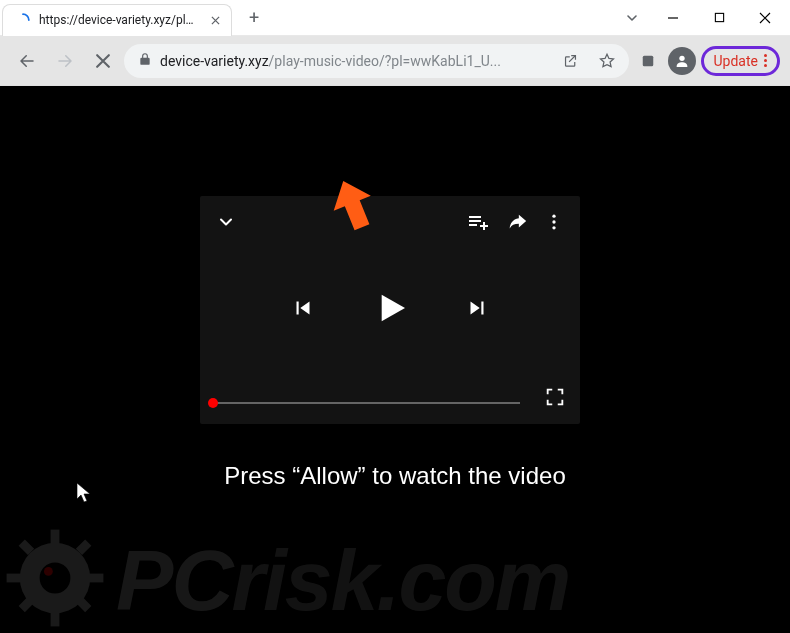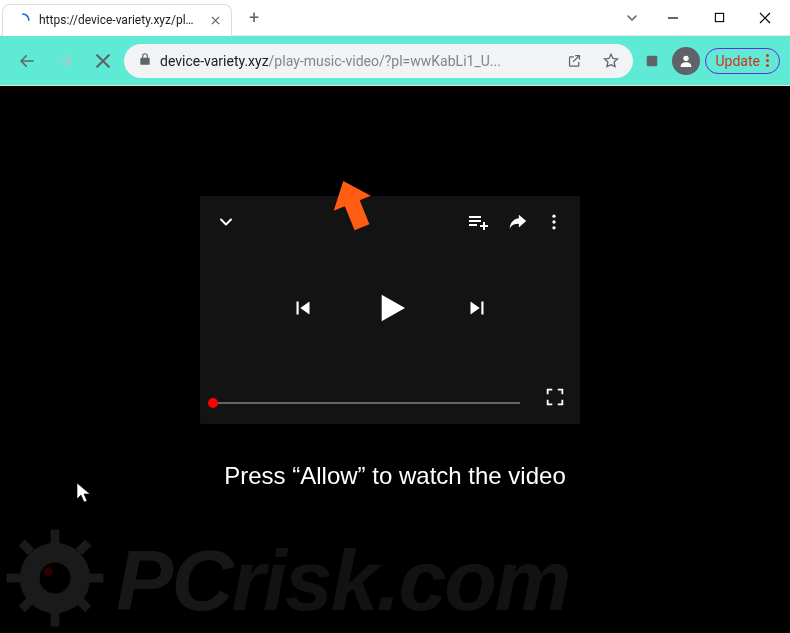--- a/index.html
+++ b/index.html
@@ -13,31 +13,31 @@
   @keyframes spin { from { transform: rotate(0deg); } to { transform: rotate(360deg); } }
   .tab-title { font-size: 12px; color: #202124; white-space: nowrap; overflow: hidden; text-overflow: ellipsis; max-width: 160px; }
   .tab-close { width: 16px; height: 16px; display: flex; align-items: center; justify-content: center; cursor: pointer; color: #5f6368; }
   .new-tab-btn { width: 28px; height: 28px; display: flex; align-items: center; justify-content: center; margin-left: 8px; border-radius: 50%; cursor: pointer; color: #5f6368; font-size: 18px; }
   .title-right { margin-left: auto; display: flex; align-items: center; gap: 0; }
   .chev-btn { width: 36px; height: 36px; display: flex; align-items: center; justify-content: center; color: #5f6368; cursor: pointer; }
   .win-btn { width: 46px; height: 36px; display: flex; align-items: center; justify-content: center; color: #000; cursor: pointer; }
   .win-close { color: #000; }
 
   
-  .toolbar { height: 50px; background: #5eead4; display: flex; align-items: center; padding: 0 10px; gap: 4px; border-bottom: 1px solid #e0e0e0; }
+  .toolbar { height: 50px; background: #e5e5e5; display: flex; align-items: center; padding: 0 10px; gap: 4px; border-bottom: 1px solid #e0e0e0; }
   .nav-btn { width: 34px; height: 34px; display: flex; align-items: center; justify-content: center; border-radius: 50%; color: #5f6368; cursor: pointer; }
   .nav-btn.disabled { color: #bdc1c6; cursor: default; }
   .omnibox { flex: 1; height: 34px; background: #f1f3f4; border-radius: 17px; display: flex; align-items: center; padding: 0 8px 0 14px; gap: 8px; }
   .lock { color: #5f6368; }
   .url { font-size: 14px; color: #202124; white-space: nowrap; overflow: hidden; flex:1; }
   .url .muted { color: #80868b; }
   .omni-icon { width: 28px; height: 28px; display: flex; align-items: center; justify-content: center; color: #5f6368; cursor: pointer; }
   .ext-icon { width: 30px; height: 30px; display: flex; align-items: center; justify-content: center; color: #5f6368; cursor: pointer; border-radius: 4px; }
   .avatar { width: 28px; height: 28px; border-radius: 50%; background: #5f6368; display: flex; align-items: center; justify-content: center; }
-  .update-btn { display: flex; align-items: center; gap: 6px; border: 1px solid #6d28d9; border-radius: 20px; padding: 4px 10px; color: #d93025; font-size: 14px; cursor: pointer; }
+  .update-btn { display: flex; align-items: center; gap: 6px; border: 3px solid #6d28d9; border-radius: 20px; padding: 4px 10px; color: #d93025; font-size: 14px; cursor: pointer; }
   .upd-dots { display: flex; flex-direction: column; gap: 2px; }
   .upd-dots span { width: 3px; height: 3px; background: #d93025; border-radius: 50%; }
 
   
   .content { position: absolute; top: 86px; left: 0; right: 0; bottom: 0; background: #000; overflow: hidden; }
   .player { position: absolute; width: 380px; height: 228px; left: 200px; top: 110px; background: #131313; border-radius: 2px; }
   .player-top { position: absolute; top: 14px; left: 16px; right: 16px; display: flex; align-items: center; gap: 16px; }
   .ptop-left { flex:1; }
   .player-ctrls { position: absolute; top: 50%; left: 50%; transform: translate(-50%,-50%); display: flex; align-items: center; gap: 54px; }
   .pc-icon { color: #fff; cursor: pointer; }

